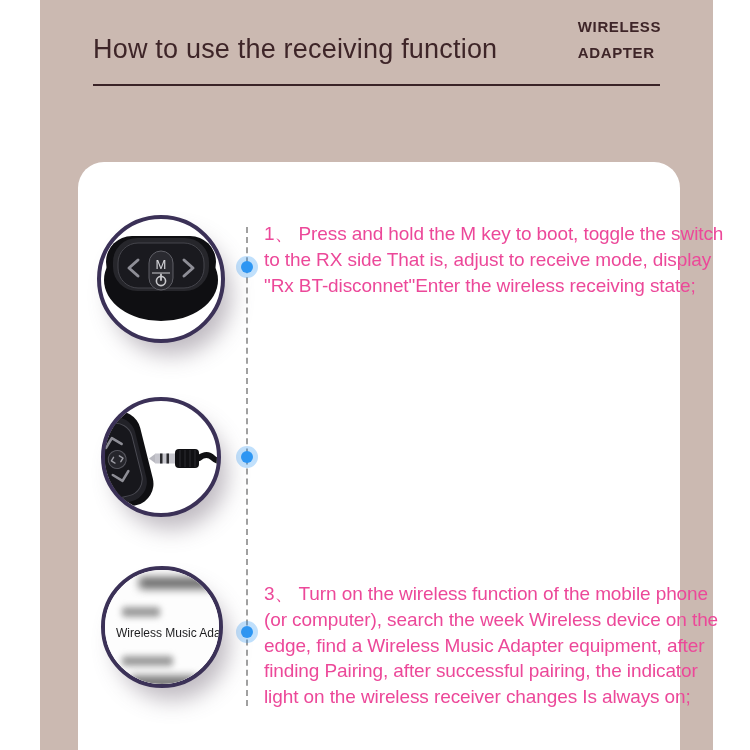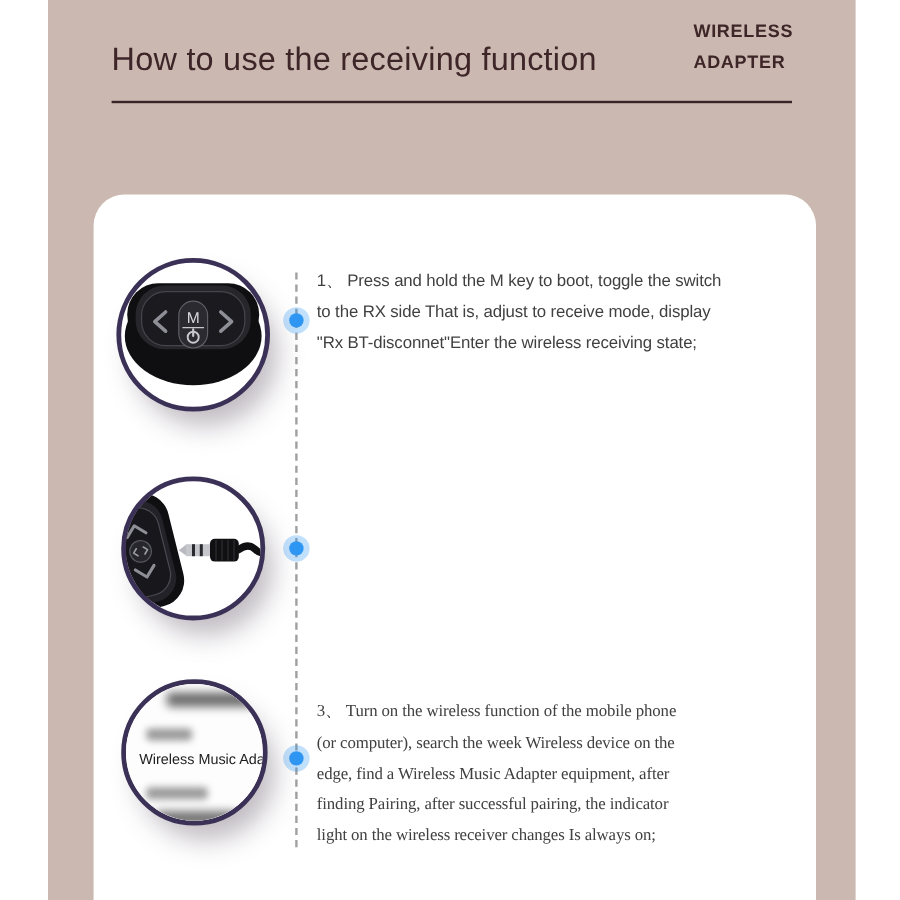--- a/index.html
+++ b/index.html
@@ -44,27 +44,27 @@
   .step-circle {
     position:absolute; border-radius:50%; background:#ffffff;
     border:4px solid #3b3157; overflow:hidden; box-sizing:border-box;
     box-shadow:10px 16px 22px -4px rgba(112,102,118,0.45);
   }
   .circle-1 { left:97px;  top:215px; width:128px; height:128px; }
   .circle-2 { left:101px; top:397px; width:120px; height:120px; }
   .circle-3 { left:101px; top:566px; width:122px; height:122px; }
   .step-circle svg { display:block; width:100%; height:100%; }
   .step-text {
-    position:absolute; left:264px; width:420px; color:#404040;
-    font-size:14px; line-height:25.8px; white-space:pre;
+    position:absolute; left:264px; width:420px; color:#ec4899;
+    font-size:19px; line-height:25.8px; white-space:pre;
     letter-spacing:-0.1px;
   }
   .step-text-1 { top:221px; }
   .step-text-2 { top:427px; }
-  .step-text-3 { top:581px;font-family:Liberation Serif, serif; }
+  .step-text-3 { top:581px; }
   
   .bl-screen { position:relative; width:100%; height:100%; background:#fdfdfd; }
   .bl-blur { position:absolute; border-radius:3px; }
   .bl-r1 { top:7px;  left:30%; width:68%; height:12px; background:#6a6a6a; filter:blur(4px); }
   .bl-r2 { top:37px; left:15%; width:33%; height:10px; background:#9a9a9a; filter:blur(3px); }
   .bl-r4 { top:86px; left:15%; width:45%; height:10px; background:#9a9a9a; filter:blur(3px); }
   .bl-r5 { top:106px;left:22%; width:60%; height:12px; background:#6f6f6f; filter:blur(4px); }
   .bl-name {
     position:absolute; top:56px; left:11px; font-size:12px; color:#1d1d1f;
     white-space:nowrap; letter-spacing:0;

